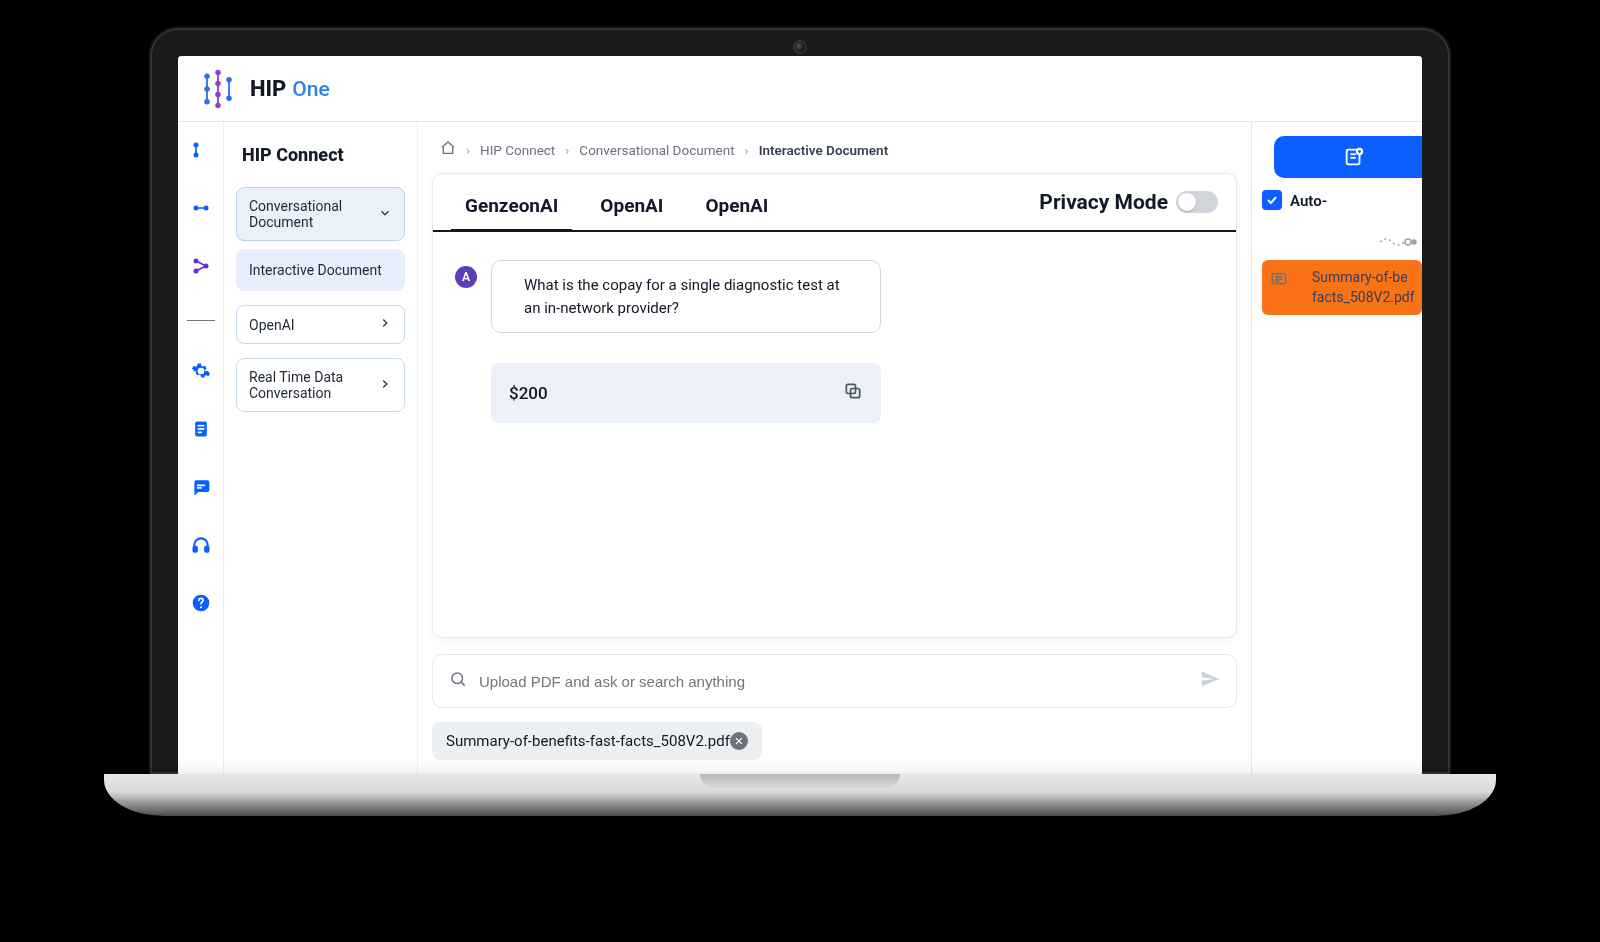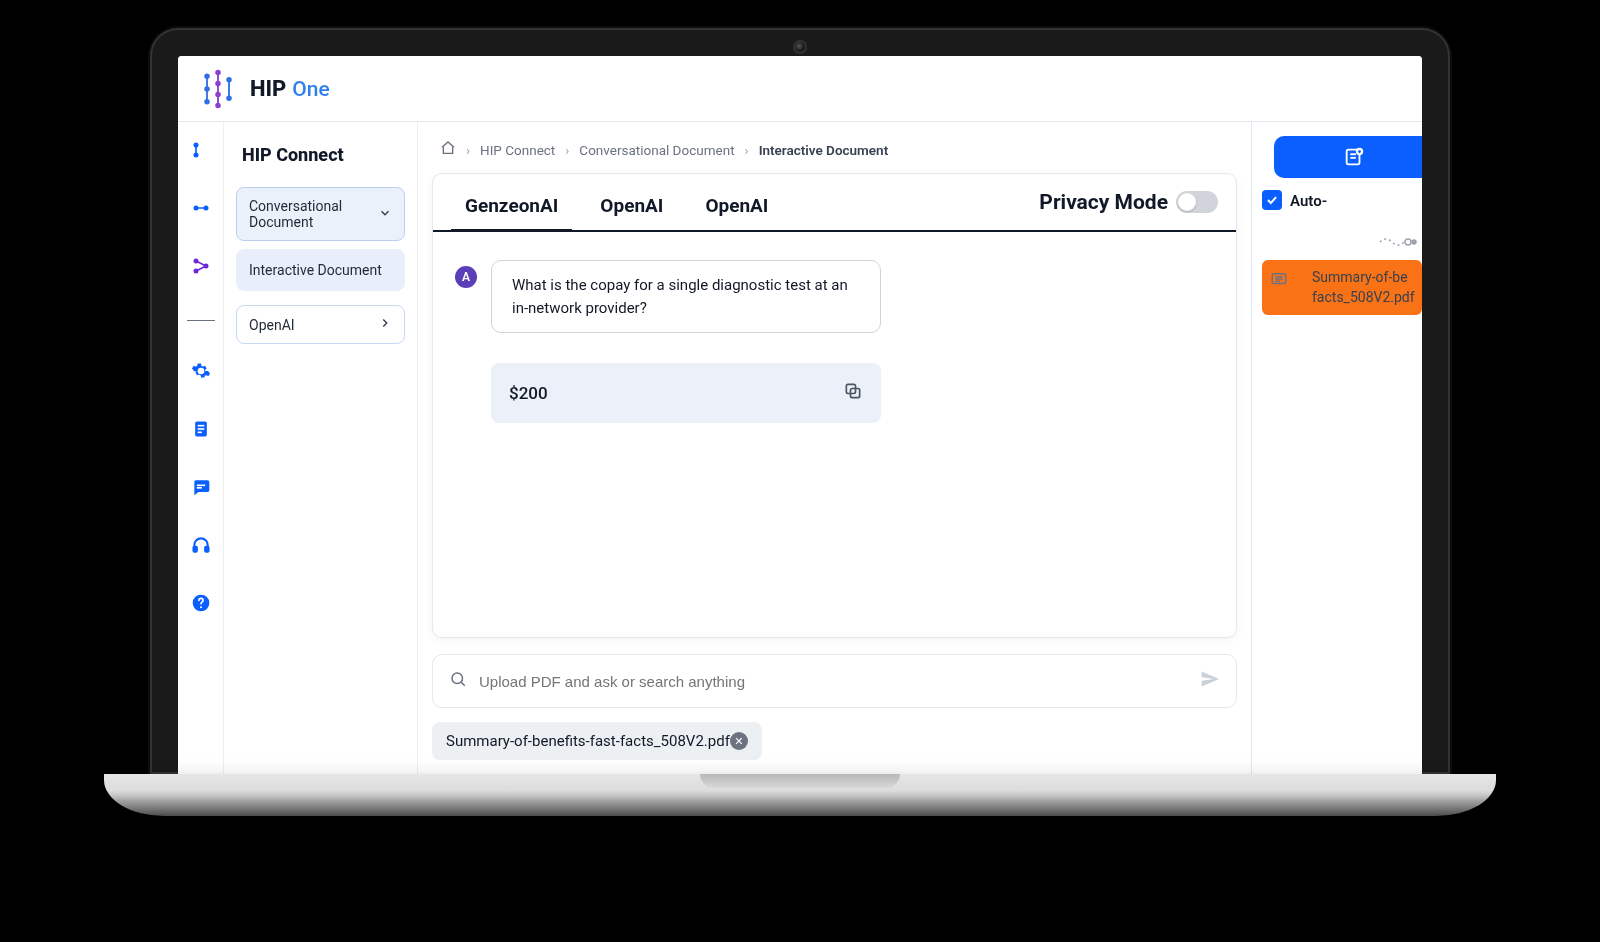--- a/index.html
+++ b/index.html
@@ -213,21 +213,21 @@
   width: 22px; height: 22px; border-radius: 50%;
   background: #5b3fb8; color: #fff;
   display: flex; align-items: center; justify-content: center;
   font-size: 12px; font-weight: 600;
   flex-shrink: 0;
   margin-top: 6px;
 }
 .q-bubble {
   border: 1.5px solid #cfd4dc;
   border-radius: 10px;
-  padding: 13px 20px;
+  padding: 13px 32px;
   max-width: 390px;
   font-size: 15px;
   color: #111827;
   line-height: 1.5;
 }
 .a-bubble {
   background: #ebf0f9;
   border-radius: 8px;
   padding: 18px 18px;
   width: 390px;
@@ -414,20 +414,28 @@
 
           <div class="side-item">
             <span>OpenAI</span>
             <span class="chev">
               <svg width="14" height="14" viewBox="0 0 24 24" fill="none" stroke="currentColor" stroke-width="2.5">
                   <polyline points="9 6 15 12 9 18"></polyline>
                 </svg>
             </span>
           </div>
 
+          <div class="side-item">
+            <span>Real Time Data Conversation</span>
+            <span class="chev">
+              <svg width="14" height="14" viewBox="0 0 24 24" fill="none" stroke="currentColor" stroke-width="2.5">
+                  <polyline points="9 6 15 12 9 18"></polyline>
+                </svg>
+            </span>
+          </div>
         </div>
 
         <div class="main">
           <div class="crumbs">
             <span class="home-ic">
               <svg viewBox="0 0 24 24" fill="none" stroke="#6b7280" stroke-width="2">
                   <path d="M3 11l9-8 9 8"></path>
                   <path d="M5 10v10h14V10"></path>
                 </svg>
             </span>

